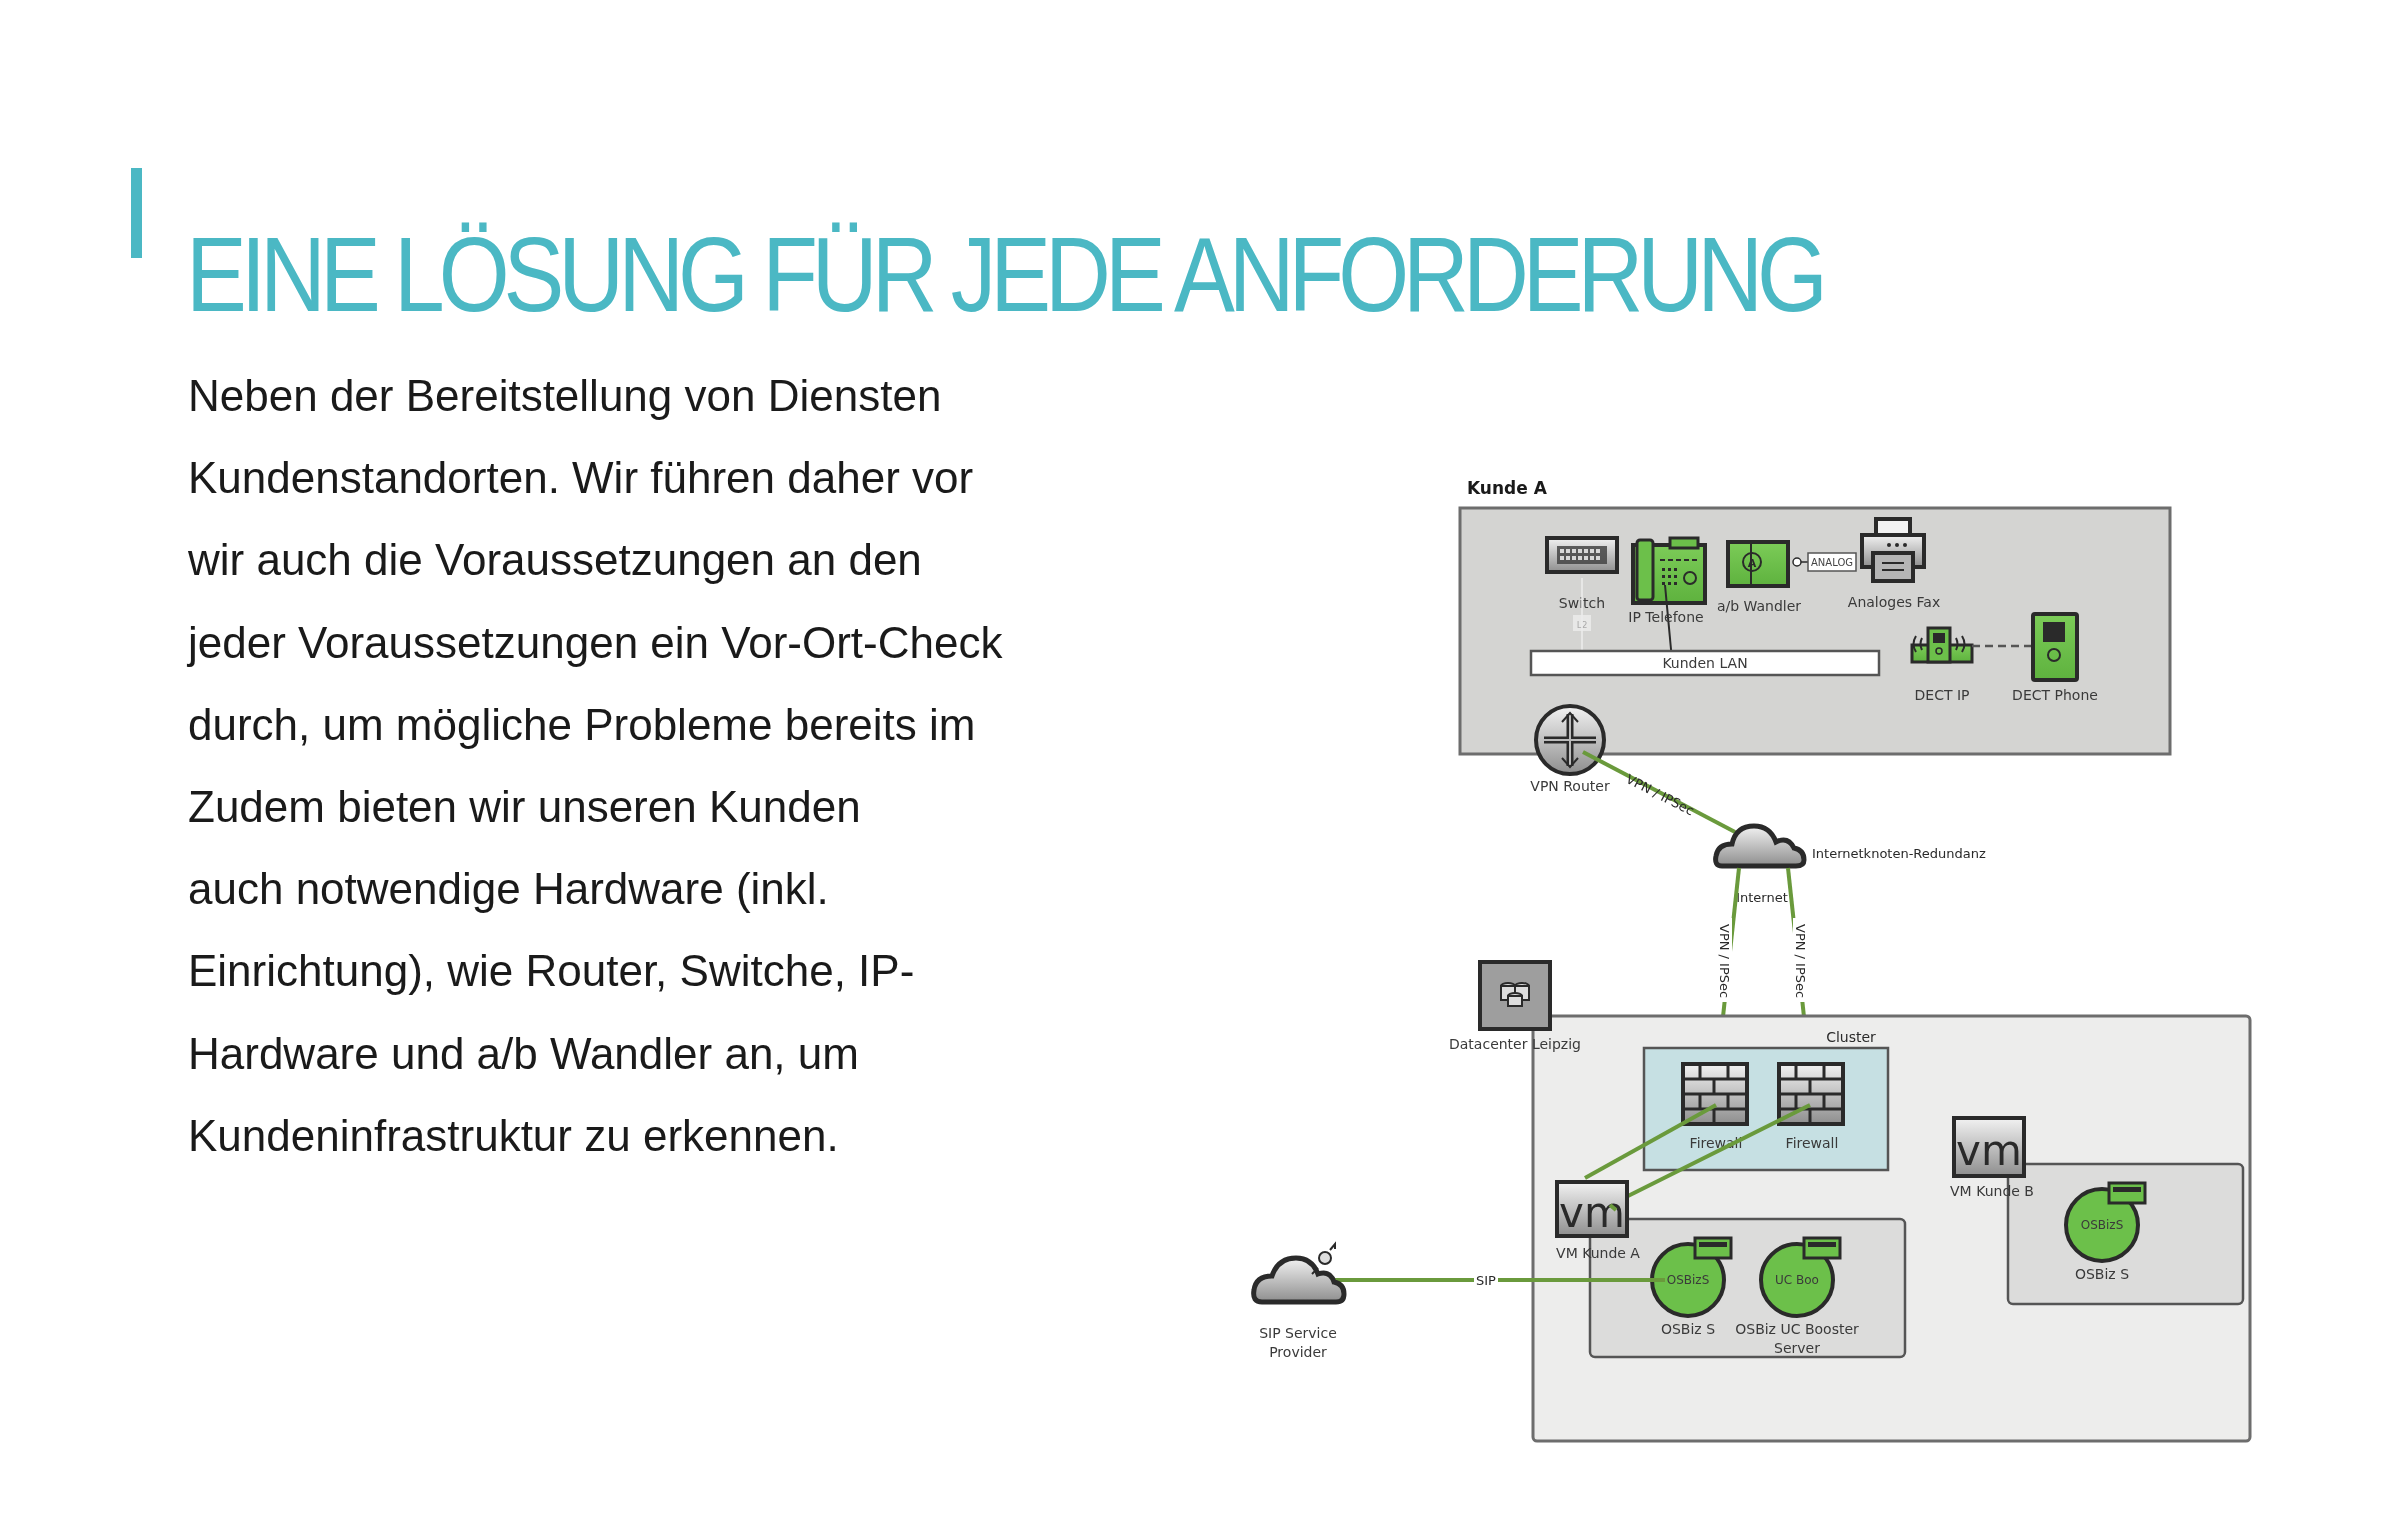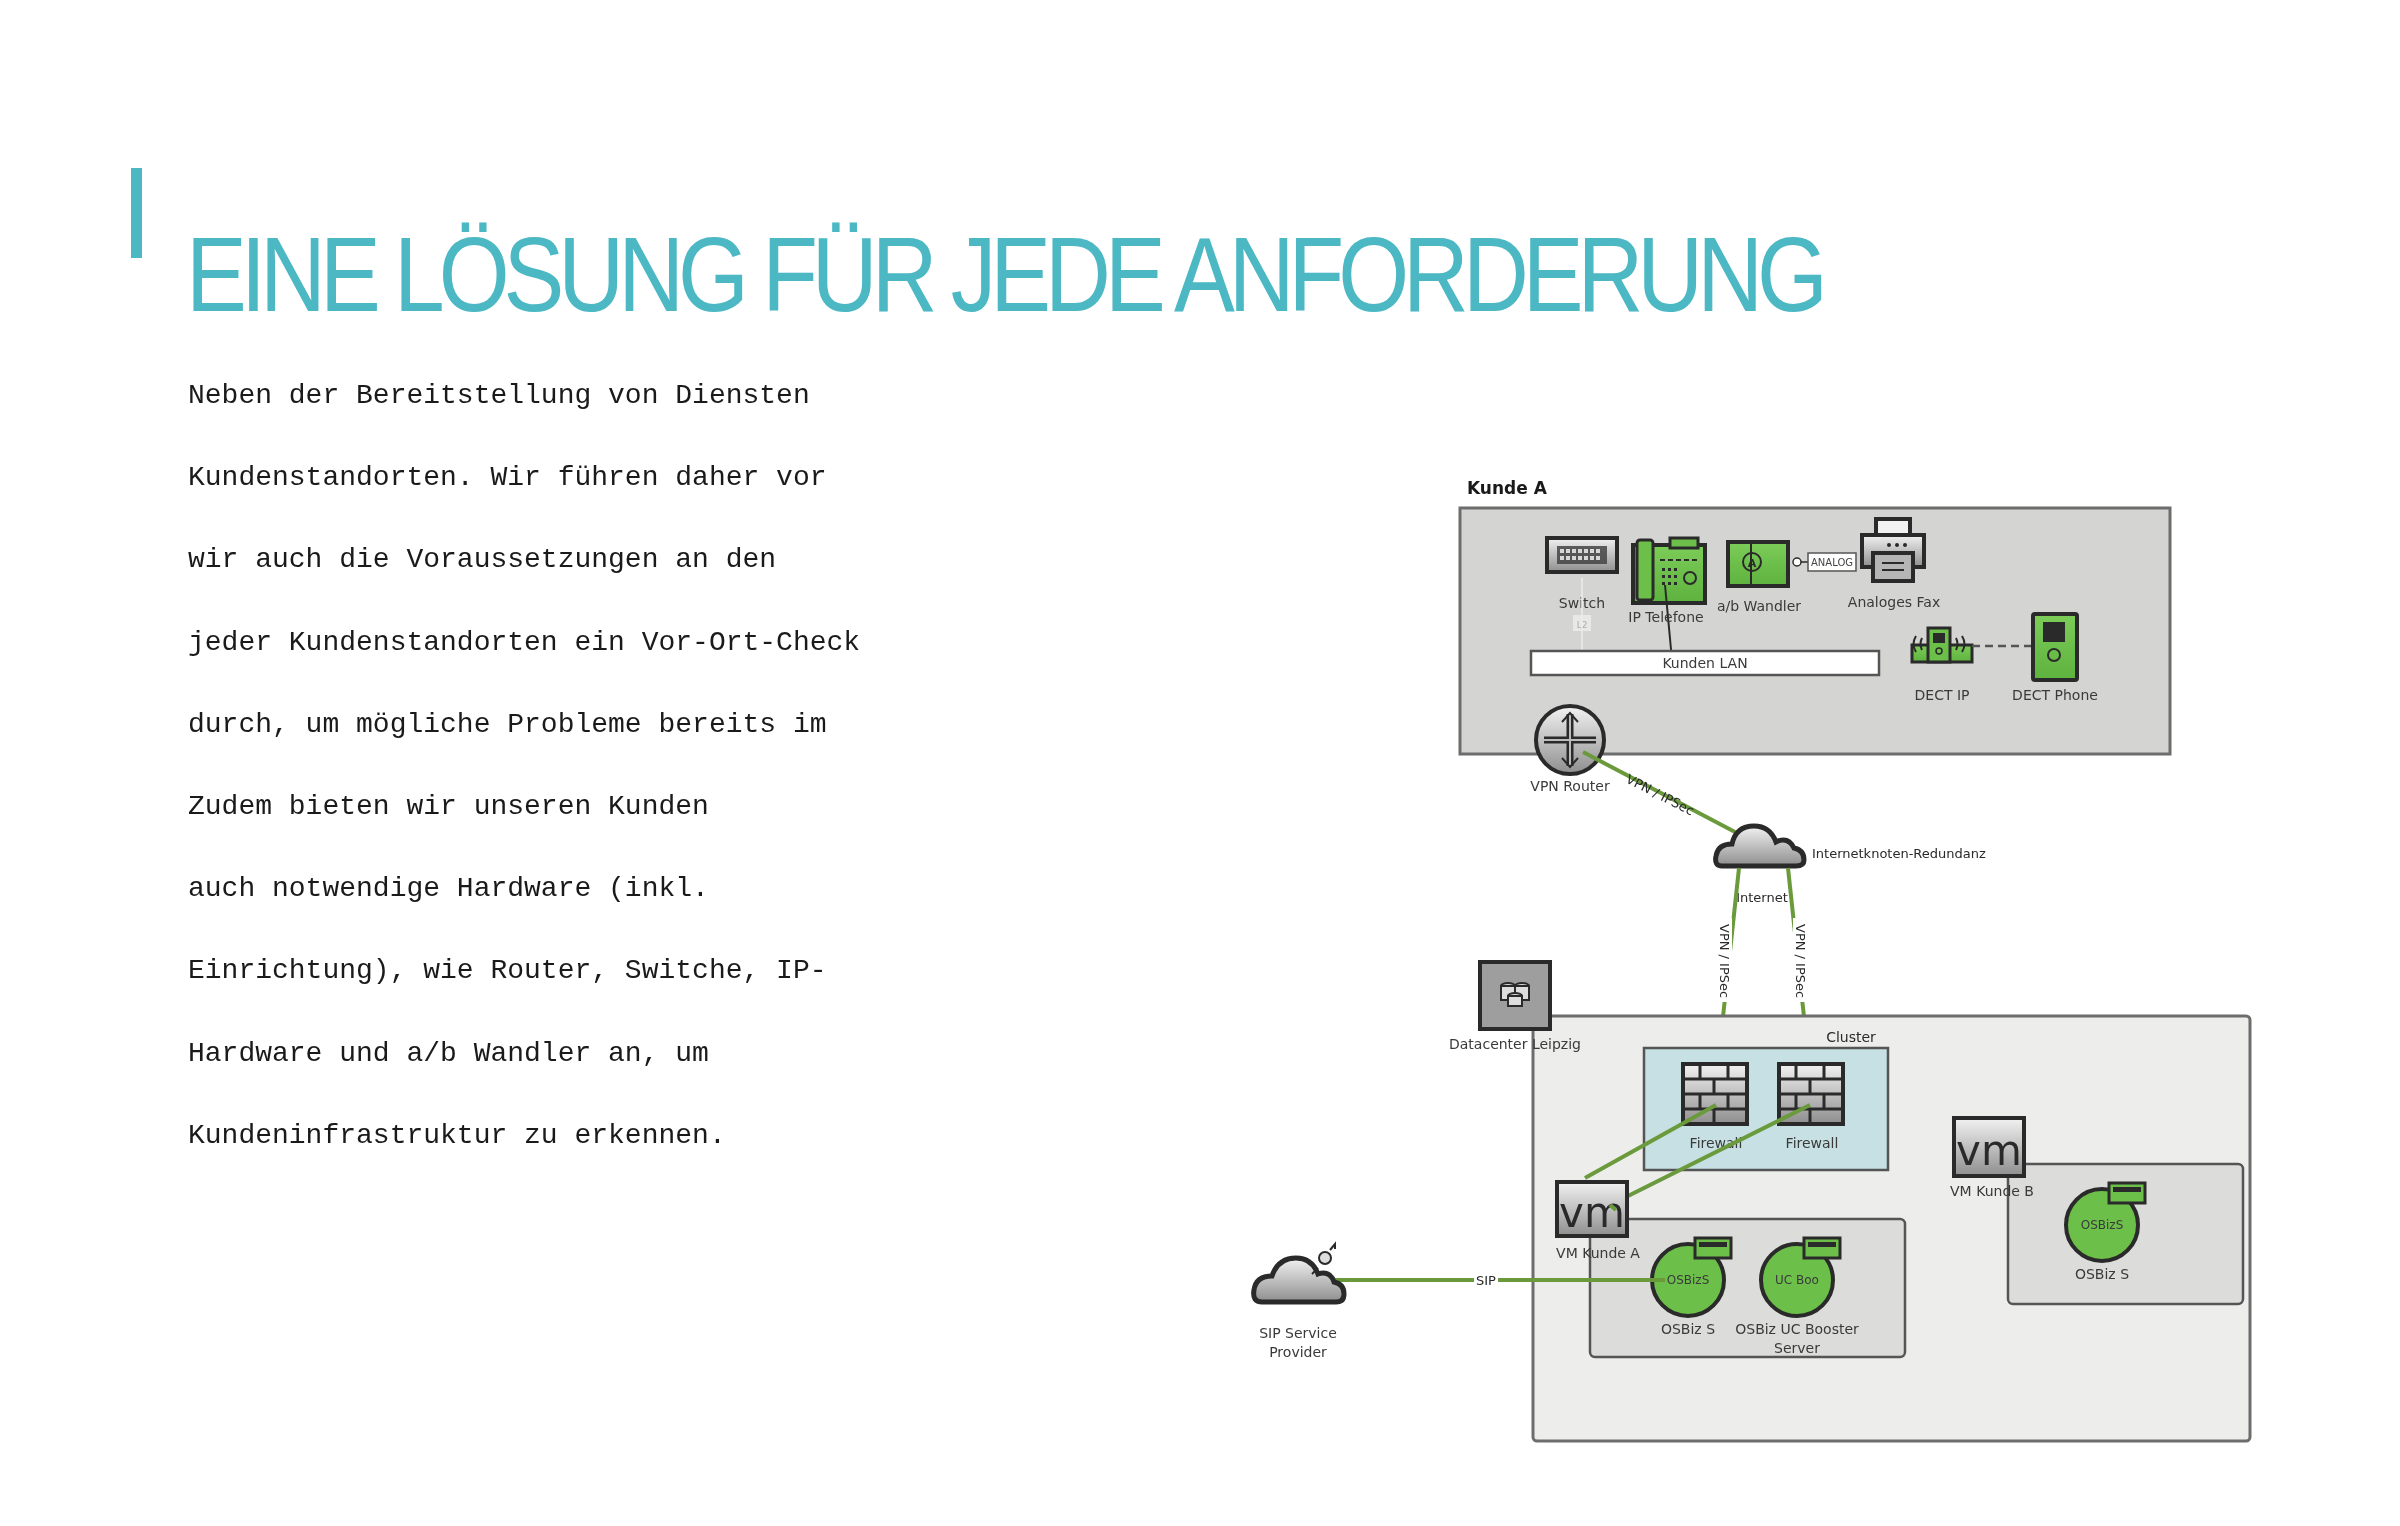--- a/index.html
+++ b/index.html
@@ -1,34 +1,34 @@
 <!DOCTYPE html>
 <html><head>
 <meta charset="utf-8">
 <style>
   html, body { margin: 0; padding: 0; background: #ffffff; }
   body { width: 2400px; height: 1526px; position: relative; overflow: hidden; font-family: "Liberation Sans", sans-serif; }
   .title-bar { position: absolute; left: 131px; top: 168px; width: 11px; height: 90px; background: #4bb8c4; }
   .title { position: absolute; left: 186px; top: 150px; font-family: "Liberation Sans", sans-serif; font-size: 106px; color: #4bb8c4; letter-spacing: -7px; line-height: 1; transform: scaleX(0.86); transform-origin: left top; white-space: nowrap; font-weight: normal; }
-  .body-text { position: absolute; left: 188px; top: 355px; font-family: Liberation Mono, monospace; font-size: 28px; line-height: 82.2px; color: #1a1a1a; }
+  .body-text { position: absolute; left: 188px; top: 355px; font-family: Liberation Sans, sans-serif; font-size: 44px; line-height: 82.2px; color: #1a1a1a; }
   .body-text .line { white-space: nowrap; display: block; }
   svg#diagram { position: absolute; left: 0; top: 0; }
   svg text { font-family: "DejaVu Sans", sans-serif; }
 </style>
 </head>
 <body>
 
 <div class="title-bar"></div>
 <h1 class="title">EINE LÖSUNG FÜR JEDE ANFORDERUNG</h1>
 
 <div class="body-text">
   <span class="line">Neben der Bereitstellung von Diensten</span>
   <span class="line">Kundenstandorten. Wir führen daher vor</span>
   <span class="line">wir auch die Voraussetzungen an den</span>
-  <span class="line">jeder Kundenstandorten ein Vor-Ort-Check</span>
+  <span class="line">jeder Voraussetzungen ein Vor-Ort-Check</span>
   <span class="line">durch, um mögliche Probleme bereits im</span>
   <span class="line">Zudem bieten wir unseren Kunden</span>
   <span class="line">auch notwendige Hardware (inkl.</span>
   <span class="line">Einrichtung), wie Router, Switche, IP-</span>
   <span class="line">Hardware und a/b Wandler an, um</span>
   <span class="line">Kundeninfrastruktur zu erkennen.</span>
 </div>
 
 <svg id="diagram" width="2400" height="1526" viewBox="0 0 2400 1526">
   <defs>

